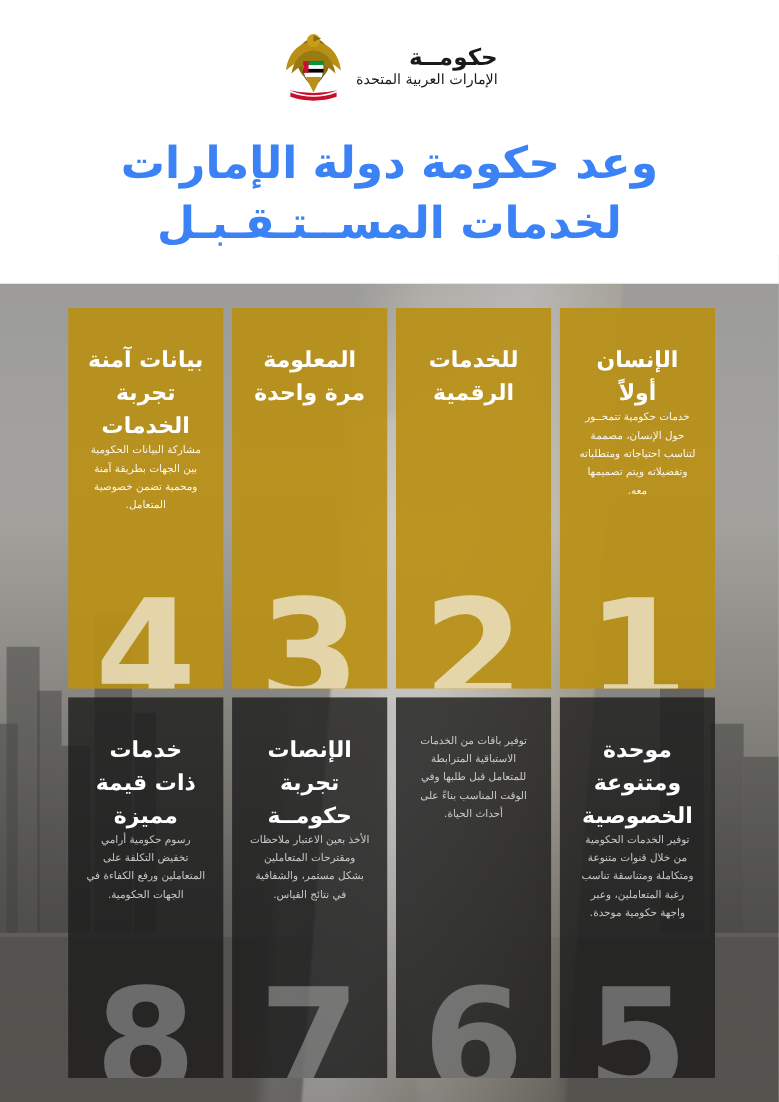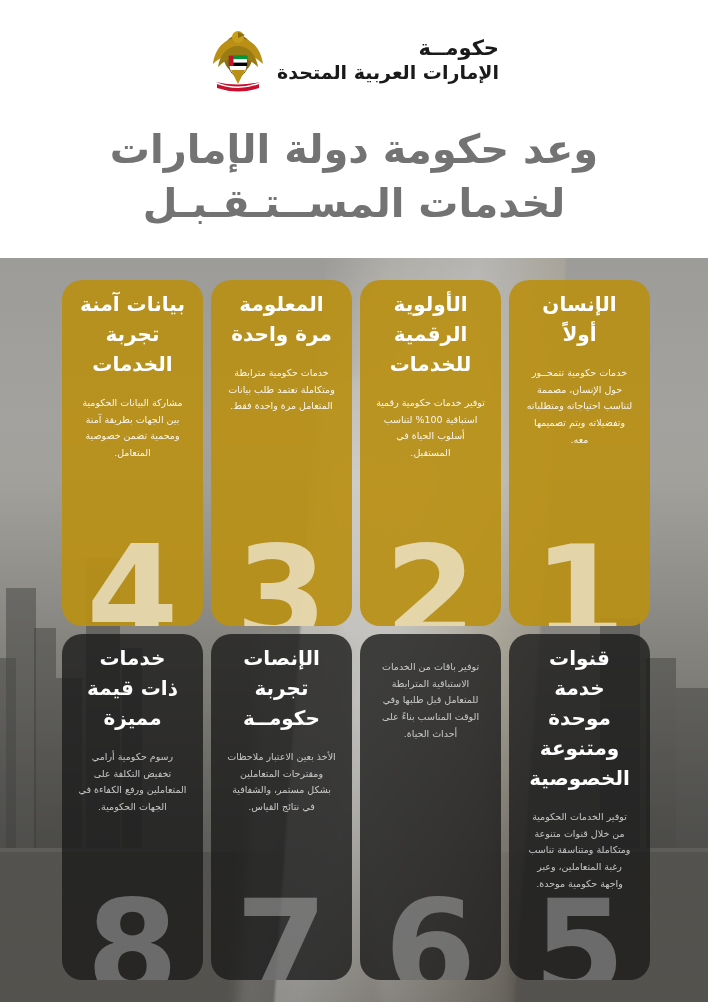--- a/index.html
+++ b/index.html
@@ -37,35 +37,35 @@
     line-height: 1.25;
     direction: rtl;
   }
   .emblem-text .line1 {
     font-size: 21px;
     font-weight: bold;
     color: #1a1a1a;
     letter-spacing: 1px;
   }
   .emblem-text .line2 {
-    font-size: 19px;
-    font-weight: bold;
+    font-size: 13px;
+    font-weight: normal;
     color: #1a1a1a;
   }
 
   .main-title {
     text-align: center;
     direction: rtl;
     margin-top: 26px;
     padding: 0 40px;
   }
   .main-title .t-line {
     font-size: 40px;
     font-weight: bold;
-    color: #737373;
+    color: #3b82f6;
     line-height: 1.35;
     letter-spacing: 1px;
   }
 
   
   .board {
     position: absolute;
     top: 258px;
     left: 0;
     width: 708px;
@@ -133,38 +133,36 @@
     left: 62px;
     width: 588px;
     height: 700px;
     display: grid;
     grid-template-columns: repeat(4, 1fr);
     grid-template-rows: repeat(2, 1fr);
     gap: 8px;
   }
   .cell {
     position: relative;
-    padding: 9px 14px 10px;
+    padding: 32px 14px 10px;
     overflow: hidden;
     direction: rtl;
     text-align: center;
-    border-radius: 20px;
   }
   .cell.gold { background: rgba(185,144,21,0.93); }
   .cell.dark { background: rgba(28,28,28,0.80); }
 
   .cell .ttl {
     font-size: 20px;
     font-weight: bold;
     color: #ffffff;
     line-height: 1.5;
     letter-spacing: 0.2px;
   }
   .cell .desc {
-    margin-top: 16px;
     font-size: 9.5px;
     line-height: 1.75;
     color: rgba(255,255,255,0.92);
     font-weight: normal;
     padding: 0 2px;
   }
   .cell.dark .desc { color: rgba(235,235,235,0.80); }
   .cell .num {
     position: absolute;
     bottom: -34px;
@@ -248,50 +246,46 @@
       <div class="ttl">
         <div>الإنسان</div>
         <div>أولاً</div>
       </div>
       <div class="desc">خدمات حكومية تتمحــور حول الإنسان، مصممة لتناسب احتياجاته ومتطلباته وتفضيلاته ويتم تصميمها معه.</div>
       <div class="num">1</div>
     </div>
 
     <div class="cell gold">
       <div class="ttl">
-        <div>الأولوية</div>
+        <div>للخدمات</div>
         <div>الرقمية</div>
-        <div>للخدمات</div>
-      </div>
-      <div class="desc">توفير خدمات حكومية رقمية استباقية 100% لتناسب أسلوب الحياة في المستقبل.</div>
+      </div>
       <div class="num">2</div>
     </div>
 
     <div class="cell gold">
       <div class="ttl">
         <div>المعلومة</div>
         <div>مرة واحدة</div>
       </div>
-      <div class="desc">خدمات حكومية مترابطة ومتكاملة تعتمد طلب بيانات المتعامل مرة واحدة فقط.</div>
       <div class="num">3</div>
     </div>
 
     <div class="cell gold">
       <div class="ttl">
         <div>بيانات آمنة</div>
         <div>تجربة</div>
         <div>الخدمات</div>
       </div>
       <div class="desc">مشاركة البيانات الحكومية بين الجهات بطريقة آمنة ومحمية تضمن خصوصية المتعامل.</div>
       <div class="num">4</div>
     </div>
 
     <div class="cell dark">
       <div class="ttl">
-        <div>قنوات خدمة</div>
         <div>موحدة</div>
         <div>ومتنوعة</div>
         <div>الخصوصية</div>
       </div>
       <div class="desc">توفير الخدمات الحكومية من خلال قنوات متنوعة ومتكاملة ومتناسقة تناسب رغبة المتعاملين، وعبر واجهة حكومية موحدة.</div>
       <div class="num">5</div>
     </div>
 
     <div class="cell dark">
       <div class="desc">توفير باقات من الخدمات الاستباقية المترابطة للمتعامل قبل طلبها وفي الوقت المناسب بناءً على أحداث الحياة.</div>

